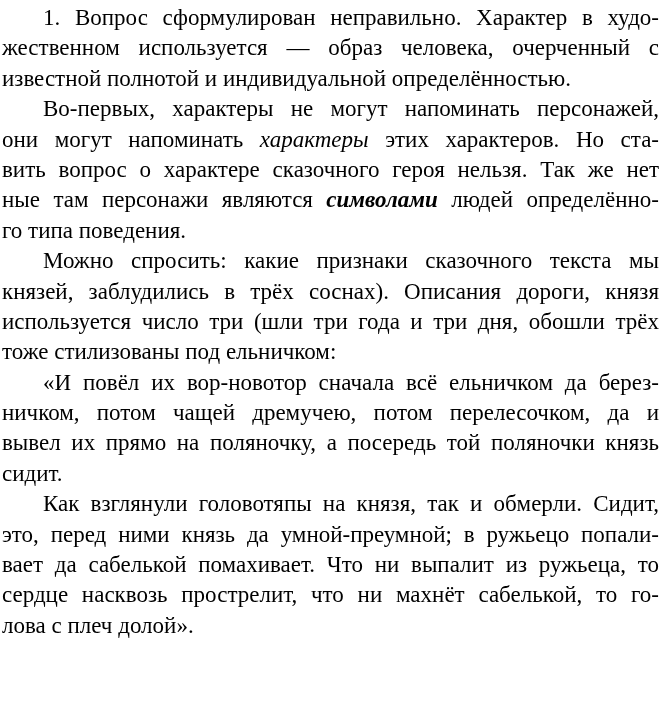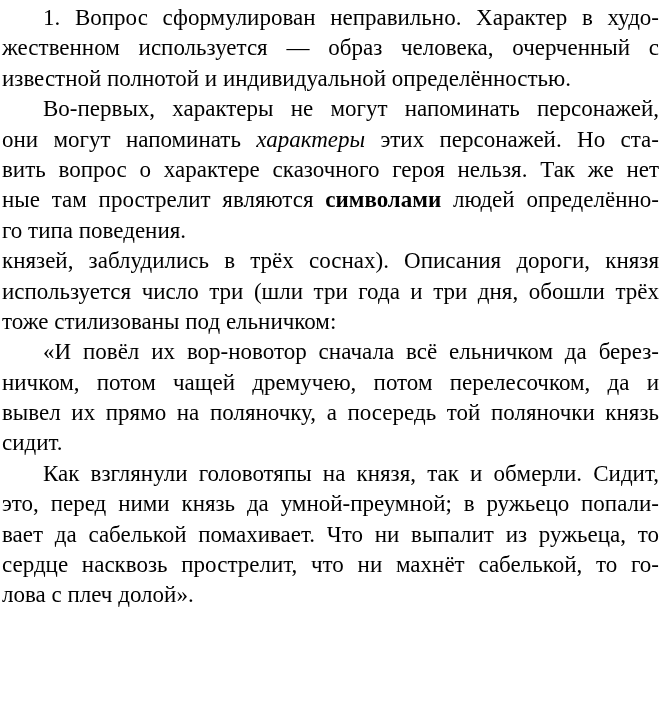--- a/index.html
+++ b/index.html
@@ -35,40 +35,41 @@
     height: 30.4px;
     overflow: visible;
   }
   .line.last {
     text-align-last: left;
   }
   .line.first {
     text-indent: 41px;
   }
   .run-italic { font-style: italic; }
-  .run-bold { font-weight: bold; }
+  .run-bold { font-weight: bold; font-style: italic; }
 </style>
 </head>
 <body>
 
 <main class="page">
   <div>
       <div class="paragraph">
         <div class="line first"><span>1. Вопрос сформулирован неправильно. Характер в худо-</span></div>
         <div class="line"><span>жественном используется — образ человека, очерченный с</span></div>
         <div class="line last"><span>известной полнотой и индивидуальной определённостью.</span></div>
       </div>
       <div class="paragraph">
         <div class="line first"><span>Во-первых, характеры не могут напоминать персонажей,</span></div>
-        <div class="line"><span>они могут напоминать </span><span class="run-italic">характеры</span><span> этих персонажей. Но ста-</span></div>
+        <div class="line"><span>они могут напоминать </span><span class="run-italic">характеры</span><span> этих характеров. Но ста-</span></div>
         <div class="line"><span>вить вопрос о характере сказочного героя нельзя. Так же нет</span></div>
-        <div class="line"><span>ные там прострелит являются </span><span class="run-bold">символами</span><span> людей определённо-</span></div>
+        <div class="line"><span>ные там персонажи являются </span><span class="run-bold">символами</span><span> людей определённо-</span></div>
         <div class="line last"><span>го типа поведения.</span></div>
       </div>
       <div class="paragraph">
+        <div class="line first"><span>Можно спросить: какие признаки сказочного текста мы</span></div>
         <div class="line"><span>князей, заблудились в трёх соснах). Описания дороги, князя</span></div>
         <div class="line"><span>используется число три (шли три года и три дня, обошли трёх</span></div>
         <div class="line last"><span>тоже стилизованы под ельничком:</span></div>
       </div>
       <div class="paragraph">
         <div class="line first"><span>«И повёл их вор-новотор сначала всё ельничком да берез-</span></div>
         <div class="line"><span>ничком, потом чащей дремучею, потом перелесочком, да и</span></div>
         <div class="line"><span>вывел их прямо на поляночку, а посередь той поляночки князь</span></div>
         <div class="line last"><span>сидит.</span></div>
       </div>

